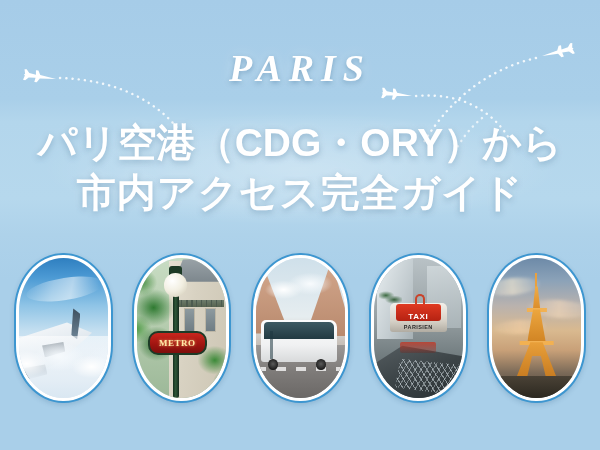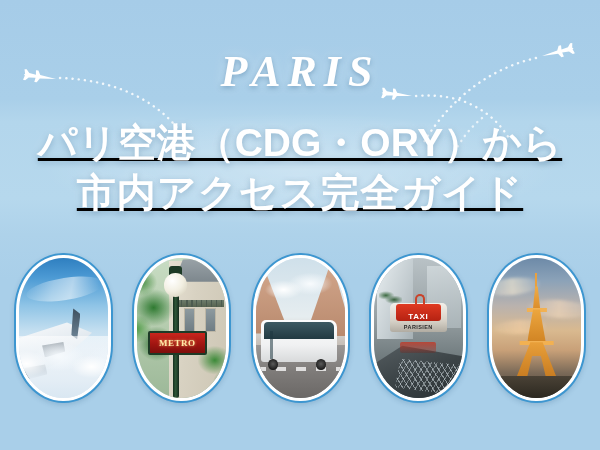--- a/index.html
+++ b/index.html
@@ -54,37 +54,36 @@
   
   .paris-word {
     position: absolute;
     left: 0;
     top: 46px;
     width: 600px;
     text-align: center;
     font-family: "Liberation Serif", "DejaVu Serif", serif;
     font-style: italic;
     font-weight: 700;
-    font-size: 44px;
+    font-size: 38px;
     letter-spacing: 7px;
     color: #ffffff;
     text-shadow: 0 2px 5px rgba(60,110,150,0.45),
                  0 0 14px rgba(255,255,255,0.35);
     z-index: 5;
   }
 
   
   .headline {
     position: absolute;
     left: 0;
     top: 118px;
     width: 600px;
     text-align: center;
     z-index: 6;
-    text-decoration: underline;
   }
   .headline-line {
     display: block;
     color: #ffffff;
     font-weight: 700;
     font-size: 39px;
     line-height: 50px;
     letter-spacing: 0px;
     text-shadow: 0 2px 6px rgba(55,105,145,0.40),
                  0 0 12px rgba(255,255,255,0.28);
@@ -252,21 +251,21 @@
     width: 14%; height: 7%;
     background: #1d3a26;
     border-radius: 3px 3px 0 0;
   }
   .art-metro .sign {
     position: absolute;
     left: 12%; top: 52%;
     width: 66%; height: 17%;
     background: linear-gradient(180deg, #c9261d 0%, #9d1410 60%, #7d0f0c 100%);
     border: 2px solid #1d3a26;
-    border-radius: 2px;
+    border-radius: 10px;
     display: flex;
     align-items: center;
     justify-content: center;
   }
   .art-metro .sign span {
     color: #ffe9a8;
     font-family: "Liberation Serif", serif;
     font-weight: 700;
     font-size: 9px;
     letter-spacing: 0.5px;

